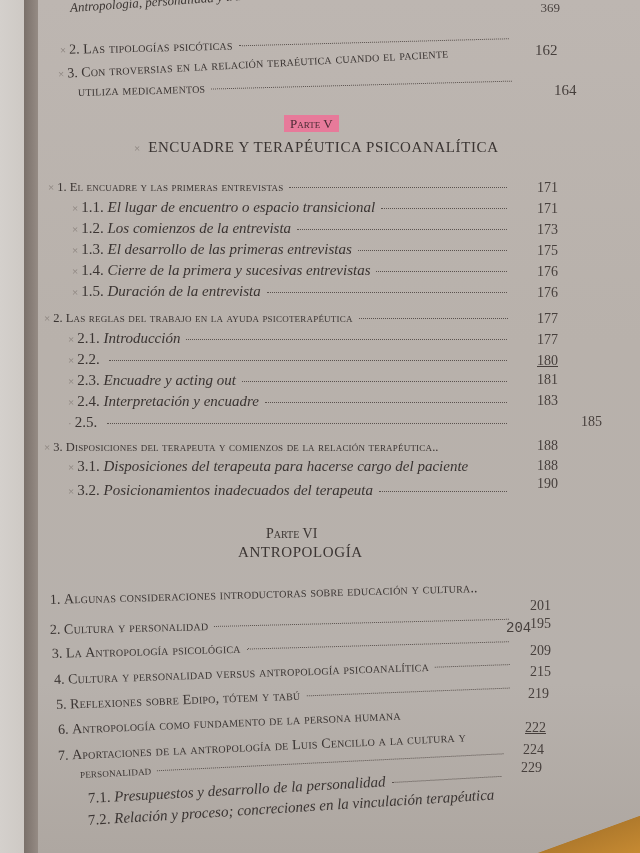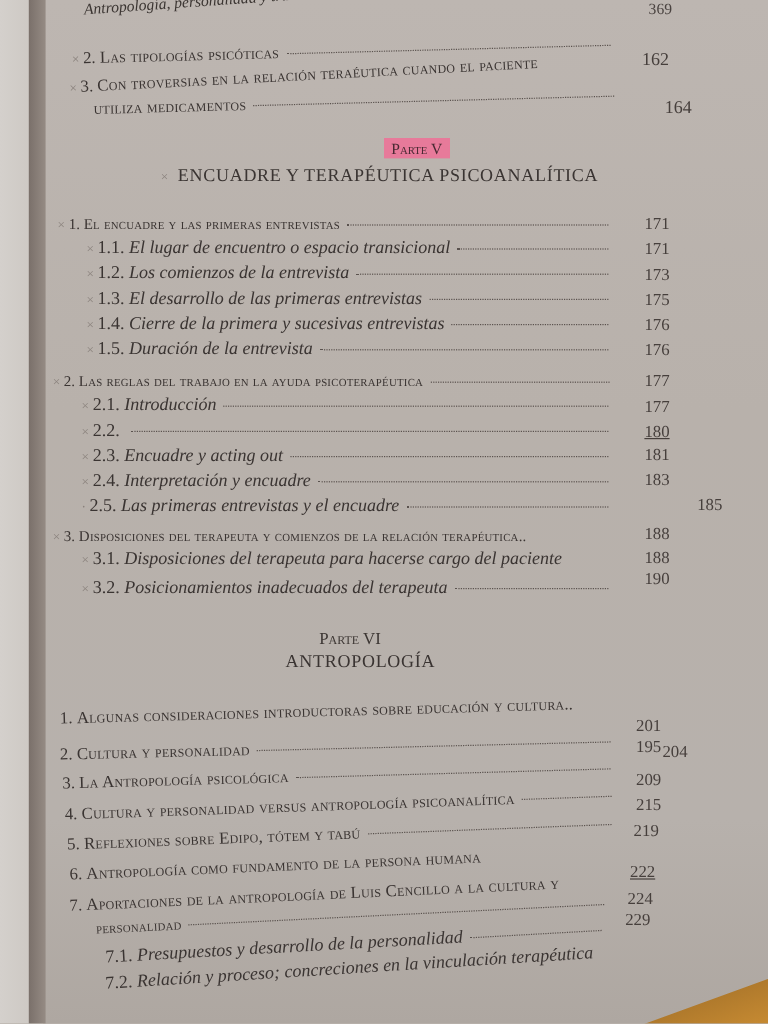--- a/index.html
+++ b/index.html
@@ -42,21 +42,21 @@
     .dots {
       flex: 1; border-bottom: 1.5px dotted #5a524e; margin: 0 6px; transform: translateY(-3px); min-width: 10px;
     }
     .pnum { position: absolute; font-size: 14px; color: #463f3c; }
     .mark { color: #8a827d; font-size: 11px; margin-right: 3px; }
 
     .part-label {
       position: absolute; font-variant: small-caps; font-size: 13px; color: #3c3633;
     }
     .hl {
-      background: #e77a9a; padding: 1px 6px; color: #4a2a33; margin-left: 36px;
+      background: #e77a9a; padding: 1px 6px; color: #4a2a33;
     }
     .part-title { position: absolute; font-size: 15px; letter-spacing: 0.6px; color: #3a3432; }
   </style>
 </head>
 <body>
 
 <div class="left-bg"></div>
 <div class="page"></div>
 <div class="spine"></div>
 <div class="corner-wood"></div>
@@ -176,21 +176,20 @@
   <span class="mark">×</span>
   <span>2.4.</span>&nbsp;
   <span class="it">Interpretación y encuadre</span>
   <span class="dots"></span>
 </div>
 <span class="pnum" style="left:537px; top:393px;">183</span>
 
 <div class="row" style="left:68px; top:414px; width:445px; font-size:15px;">
   <span class="mark">·</span>
   <span>2.5.</span>&nbsp;
-  <span class="it">Las primeras entrevistas y el encuadre</span>
   <span class="dots"></span>
 </div>
 <span class="pnum" style="left:537px; top:414px;margin-left:44px;">185</span>
 
 <div class="row" style="left:44px; top:440px; width:480px; font-size:12.5px;">
   <span class="mark">×</span>
   <span>3.</span>&nbsp;
   <span class="sc">Disposiciones del terapeuta y comienzos de la relación terapéutica</span>
   <span>..</span>
 </div>
@@ -226,21 +225,21 @@
   <span class="sc">Cultura y personalidad</span>
   <span class="dots"></span>
 </div>
 <span class="pnum" style="left:530px; top:598px;">201</span>
 
 <div class="row" style="left:52px; top:646px; width:463px; font-size:14px; transform:rotate(-1.6deg); transform-origin:left center;">
   <span>3.</span>&nbsp;
   <span class="sc">La Antropología psicológica</span>
   <span class="dots"></span>
 </div>
-<span class="pnum" style="left:552px; top:620px;">204</span>
+<span class="pnum" style="left:506px; top:620px;font-family:Liberation Mono, monospace;">204</span>
 
 <div class="row" style="left:54px; top:672px; width:462px; font-size:14px; transform:rotate(-2deg); transform-origin:left center;">
   <span>4.</span>&nbsp;
   <span class="sc">Cultura y personalidad versus antropología psicoanalítica</span>
   <span class="dots"></span>
 </div>
 <span class="pnum" style="left:530px; top:643px;">209</span>
 
 <div class="row" style="left:56px; top:697px; width:460px; font-size:14px; transform:rotate(-2.2deg); transform-origin:left center;">
   <span>5.</span>&nbsp;

